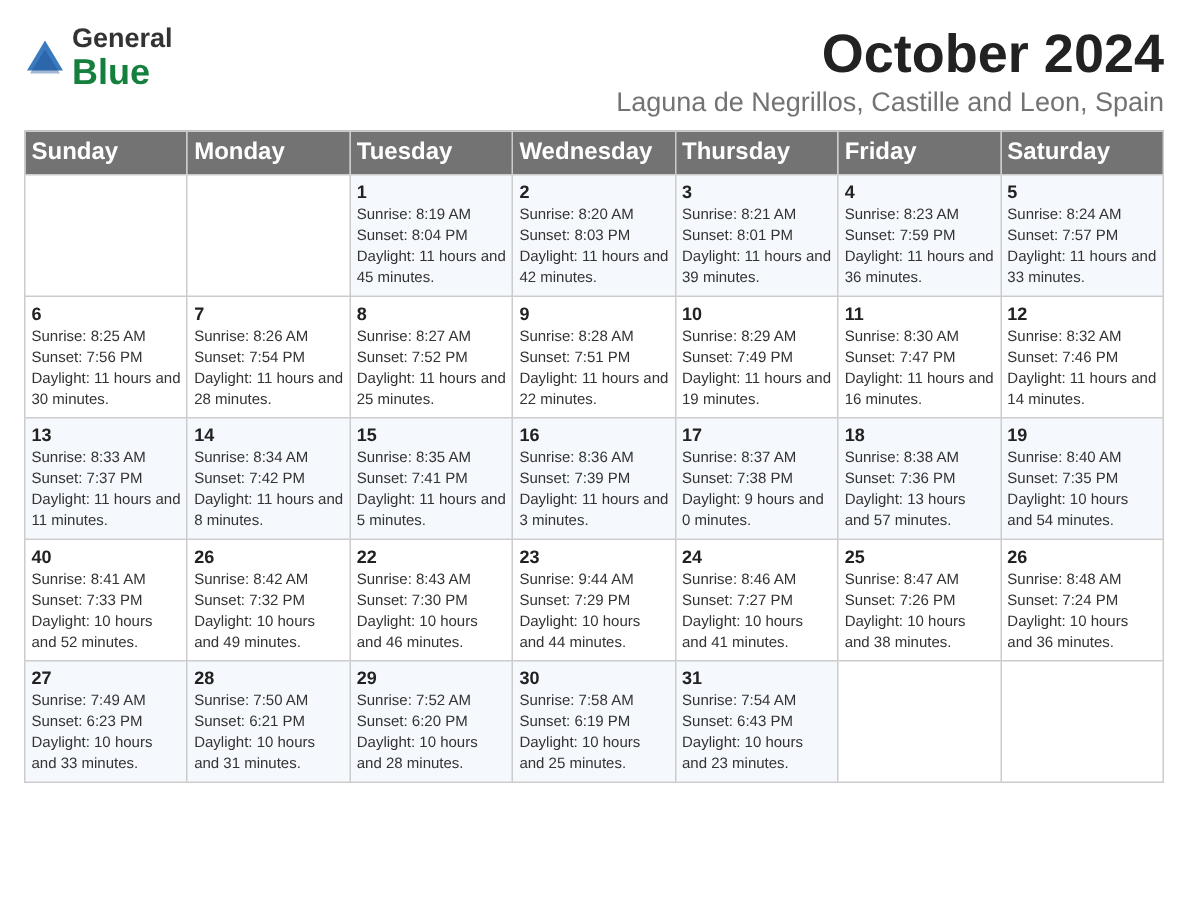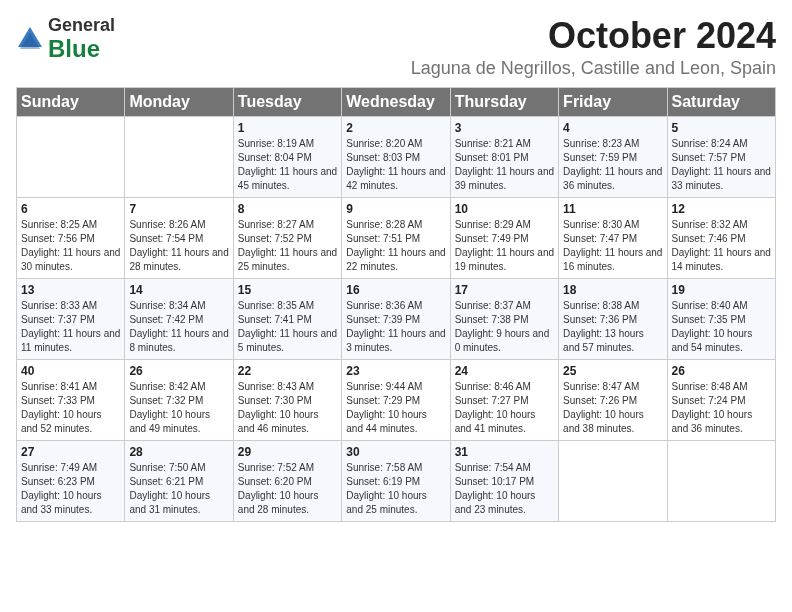--- a/index.html
+++ b/index.html
@@ -315,20 +315,20 @@
       </td>
         <td>
         <span class="day-number">30</span>
         <span class="day-info">Sunrise: 7:58 AM</span><br>
         <span class="day-info">Sunset: 6:19 PM</span><br>
         <span class="day-info">Daylight: 10 hours and 25 minutes.</span>
       </td>
         <td>
         <span class="day-number">31</span>
         <span class="day-info">Sunrise: 7:54 AM</span><br>
-        <span class="day-info">Sunset: 10:17 PM</span><br>
+        <span class="day-info">Sunset: 6:43 PM</span><br>
         <span class="day-info">Daylight: 10 hours and 23 minutes.</span>
       </td>
         <td class="empty-cell"></td>
         <td class="empty-cell"></td>
       </tr>
     </tbody>
 </table>
 
 </body></html>

